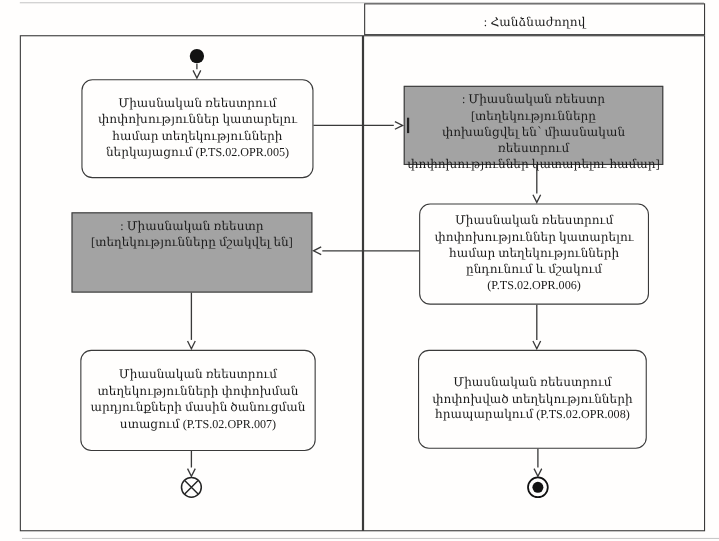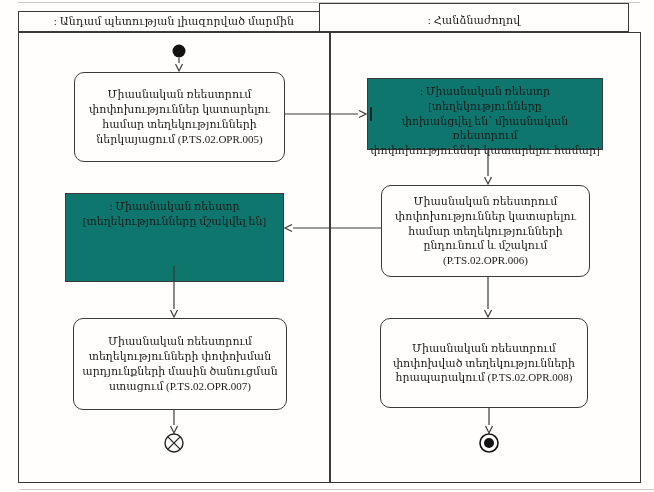--- a/index.html
+++ b/index.html
@@ -15,37 +15,34 @@
   }
   .lane-body{border:1px solid #3a3a3a;background:transparent;}
   .node-text{
     white-space:pre-line;text-align:center;font-size:11px;line-height:14.8px;width:100%;
   }
   .action-node{
     border:1.5px solid #3a3a3a;border-radius:10px;background:#fffefd;
     display:flex;align-items:center;padding:2px 4px;
   }
   .object-node{
-    border:1.5px solid #3a3a3a;background:#0f766e;
+    border:1.5px solid #3a3a3a;background:#a3a3a3;
     display:flex;align-items:flex-start;justify-content:center;padding-top:5px;
   }
   svg{position:absolute;left:0;top:0;pointer-events:none;}
 </style>
 </head>
 <body>
 
 <div id="stage">
 
   <div class="abs faint" style="left:18px;top:2px;width:622px;"></div>
   <div class="abs faint" style="left:20px;top:489px;width:634px;"></div>
 
-  <div class="abs lane-header" style="left:18px;top:11px;width:312px;height:21px;">
-    <span>: Անդամ պետության լիազորված մարմին</span>
-  </div>
-  <div class="abs lane-header" style="left:319px;top:3px;width:310px;height:29px;padding-top:6px;">
+  <div class="abs lane-header" style="left:331px;top:3px;width:310px;height:29px;padding-top:6px;">
     <span>: Հանձնաժողով</span>
   </div>
 
   <div class="abs lane-body" style="left:18px;top:32px;width:312px;height:451px;"></div>
   <div class="abs lane-body" style="left:330px;top:32px;width:311px;height:451px;"></div>
 
   <div class="abs action-node" style="left:74px;top:72px;width:211px;height:90px;">
     <div class="node-text">Միասնական ռեեստրում
 փոփոխություններ կատարելու
 համար տեղեկությունների
@@ -59,21 +56,21 @@
   </div>
 
   <div class="abs action-node" style="left:381px;top:185px;width:209px;height:92px;">
     <div class="node-text">Միասնական ռեեստրում
 փոփոխություններ կատարելու
 համար տեղեկությունների
 ընդունում և մշակում
 (P.TS.02.OPR.006)</div>
   </div>
 
-  <div class="abs object-node" style="left:65px;top:193px;width:219px;height:89px;">
+  <div class="abs object-node" style="left:65px;top:193px;width:219px;height:73px;">
     <div class="node-text">: Միասնական ռեեստր
 [տեղեկությունները մշակվել են]</div>
   </div>
 
   <div class="abs action-node" style="left:73px;top:318px;width:214px;height:92px;">
     <div class="node-text">Միասնական ռեեստրում
 տեղեկությունների փոփոխման
 արդյունքների մասին ծանուցման
 ստացում (P.TS.02.OPR.007)</div>
   </div>

